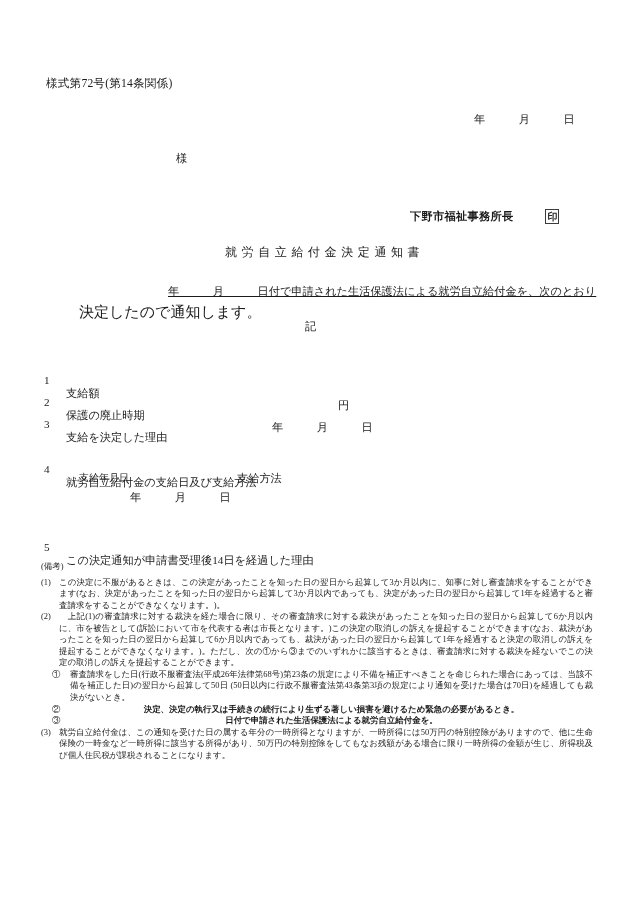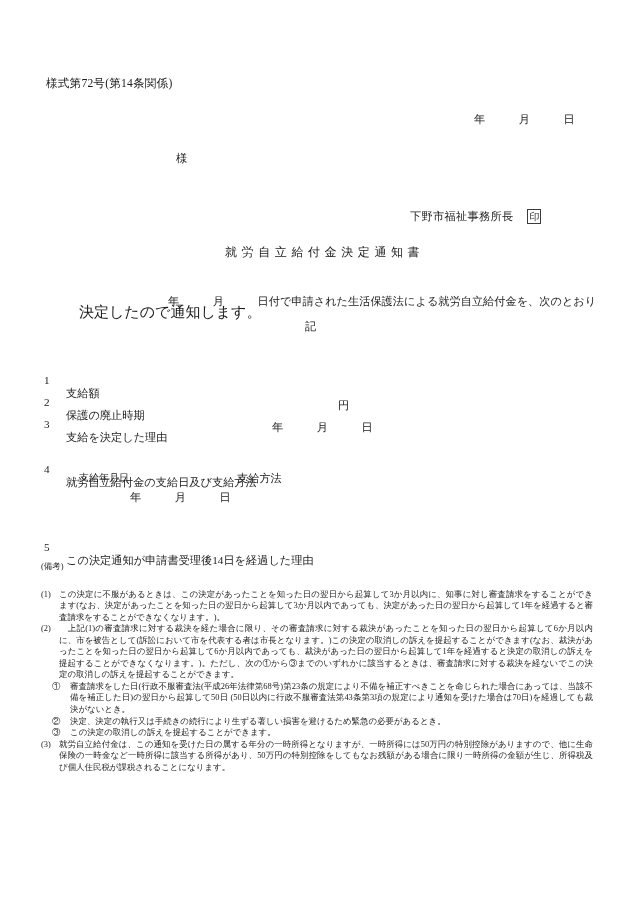--- a/index.html
+++ b/index.html
@@ -49,21 +49,22 @@
     font-size: 11.2px;
   }
 
   
   #issuer-block {
     position: absolute;
     left: 410px;
     top: 209px;
     display: flex;
     align-items: flex-end;
-    gap: 14px;
+    gap: 32px;
+    font-weight: bold;
   }
   #issuer-name {
     font-size: 11.2px;
     letter-spacing: .3px;
   }
   #seal-box {
     width: 14px;
     height: 15px;
     border: 1px solid #3b3b3b;
     box-sizing: border-box;
@@ -80,22 +81,23 @@
     left: 209px;
     top: 246px;
     font-size: 12px;
     letter-spacing: 4.6px;
     margin-left: 16px;
   }
 
   
   #intro-line-1 {
     left: 168px;
-    top: 296px;
-    font-size: 11.2px;
+    top: 286px;
+    font-size: 11.2px;
+    text-decoration: underline;
   }
   #intro-line-2 {
     left: 79px;
     top: 305px;
     font-size: 15px;
   }
   #ki-mark {
     left: 305px;
     top: 321px;
     font-size: 11.2px;
@@ -140,21 +142,21 @@
   #notes {
     position: absolute;
     left: 41px;
     top: 561px;
     width: 552px;
     font-size: 8.45px;
     line-height: 11.55px;
   }
   #notes-heading {
     display: block;
-    margin-bottom: 16px;
+    margin-bottom: 4px;
   }
   .note-item {
     display: block;
     position: relative;
     padding-left: 18px;
     text-align: justify;
     text-justify: inter-character;
     text-indent: 0;
   }
   .note-item > .note-marker {
@@ -171,21 +173,21 @@
     padding-left: 29px;
     text-align: justify;
     text-justify: inter-character;
   }
   .note-sub > .note-marker {
     position: absolute;
     left: 11px;
     top: 0;
   }
   .note-sub > .note-body { display: block; }
-  .note-body.nojustify { text-align: left; }
+  .note-body.nojustify { text-align: center; font-weight: bold; }
 </style>
 </head>
 <body>
 
 <div class="page">
 
   <div class="t" id="form-number">様式第72号(第14条関係)</div>
 
   <div class="t" id="date-line-top">年　　　月　　　日</div>
 
@@ -251,21 +253,21 @@
       <span class="note-body">審査請求をした日(行政不服審査法(平成26年法律第68号)第23条の規定により不備を補正すべきことを命じられた場合にあっては、当該不備を補正した日)の翌日から起算して50日 (50日以内に行政不服審査法第43条第3項の規定により通知を受けた場合は70日)を経過しても裁決がないとき。</span>
     </span>
 
     <span class="note-sub">
       <span class="note-marker">②</span>
       <span class="note-body nojustify">決定、決定の執行又は手続きの続行により生ずる著しい損害を避けるため緊急の必要があるとき。</span>
     </span>
 
     <span class="note-sub">
       <span class="note-marker">③</span>
-      <span class="note-body nojustify">この決定の取消しの訴えを提起することができます。</span>
+      <span class="note-body nojustify">日付で申請された生活保護法による就労自立給付金を。</span>
     </span>
 
     <span class="note-item">
       <span class="note-marker">(3)</span>
       <span class="note-body">就労自立給付金は、この通知を受けた日の属する年分の一時所得となりますが、一時所得には50万円の特別控除がありますので、他に生命保険の一時金など一時所得に該当する所得があり、50万円の特別控除をしてもなお残額がある場合に限り一時所得の金額が生じ、所得税及び個人住民税が課税されることになります。</span>
     </span>
   </div>
 
 </div>
 

